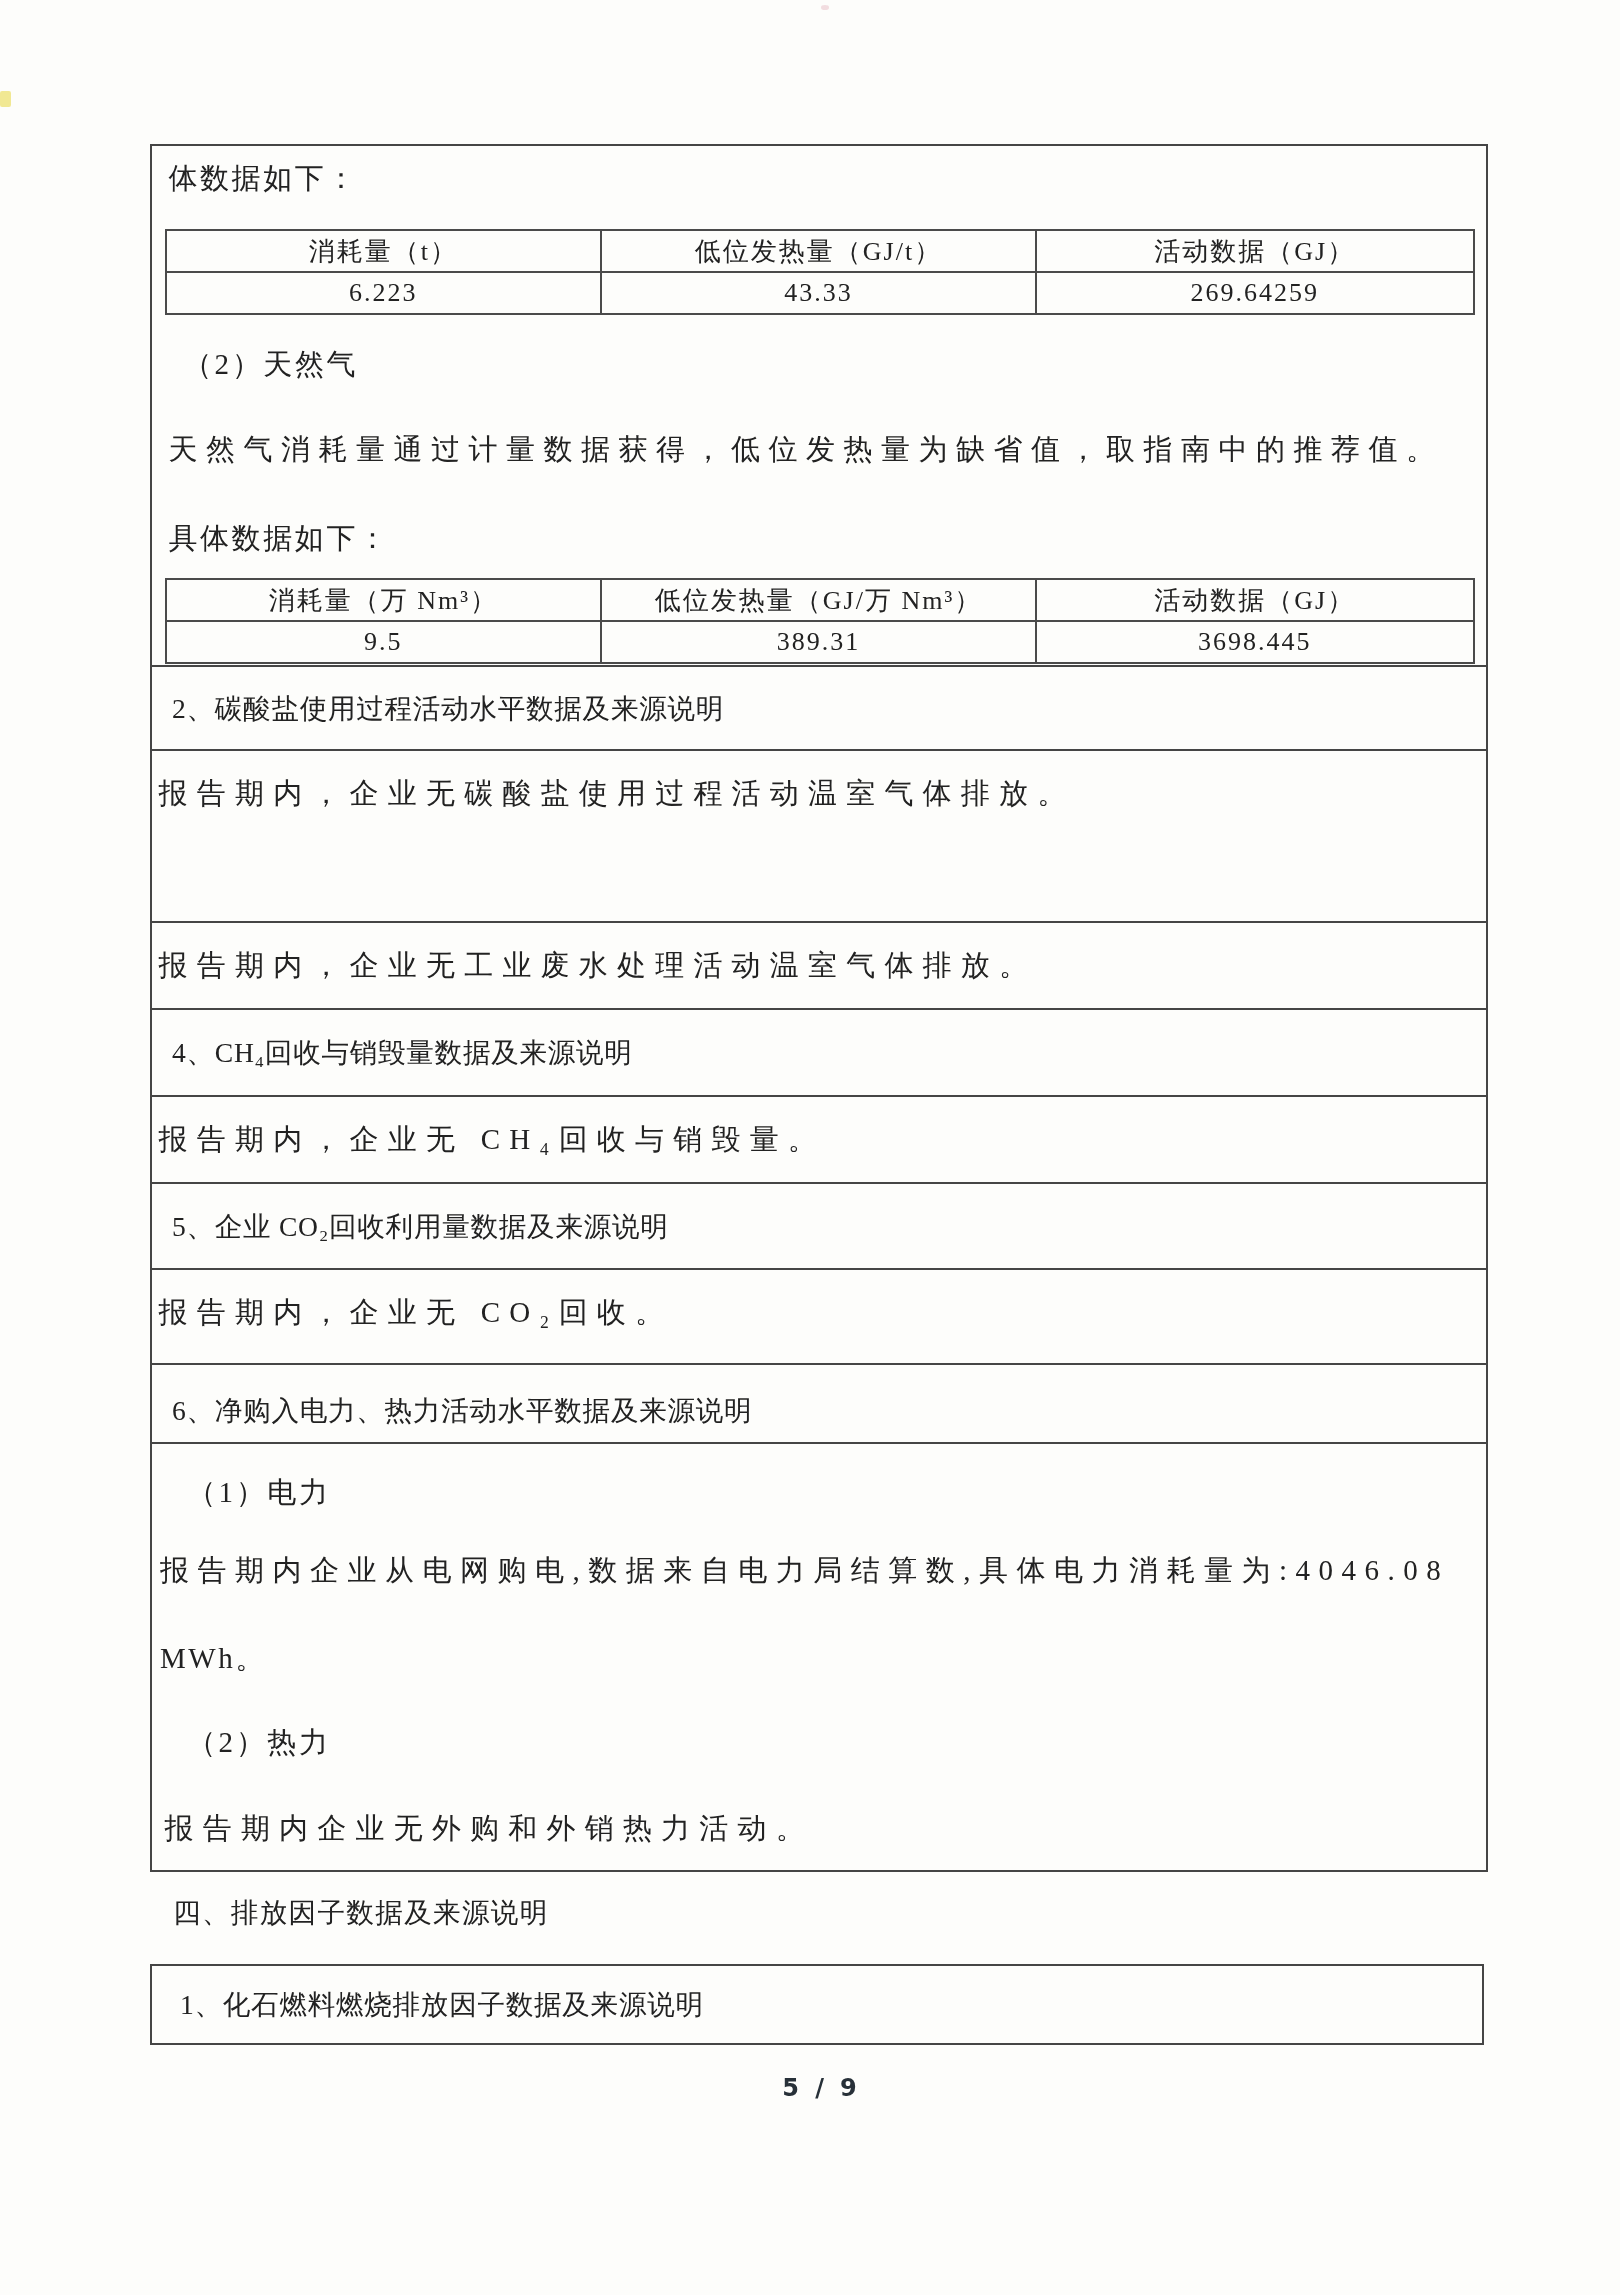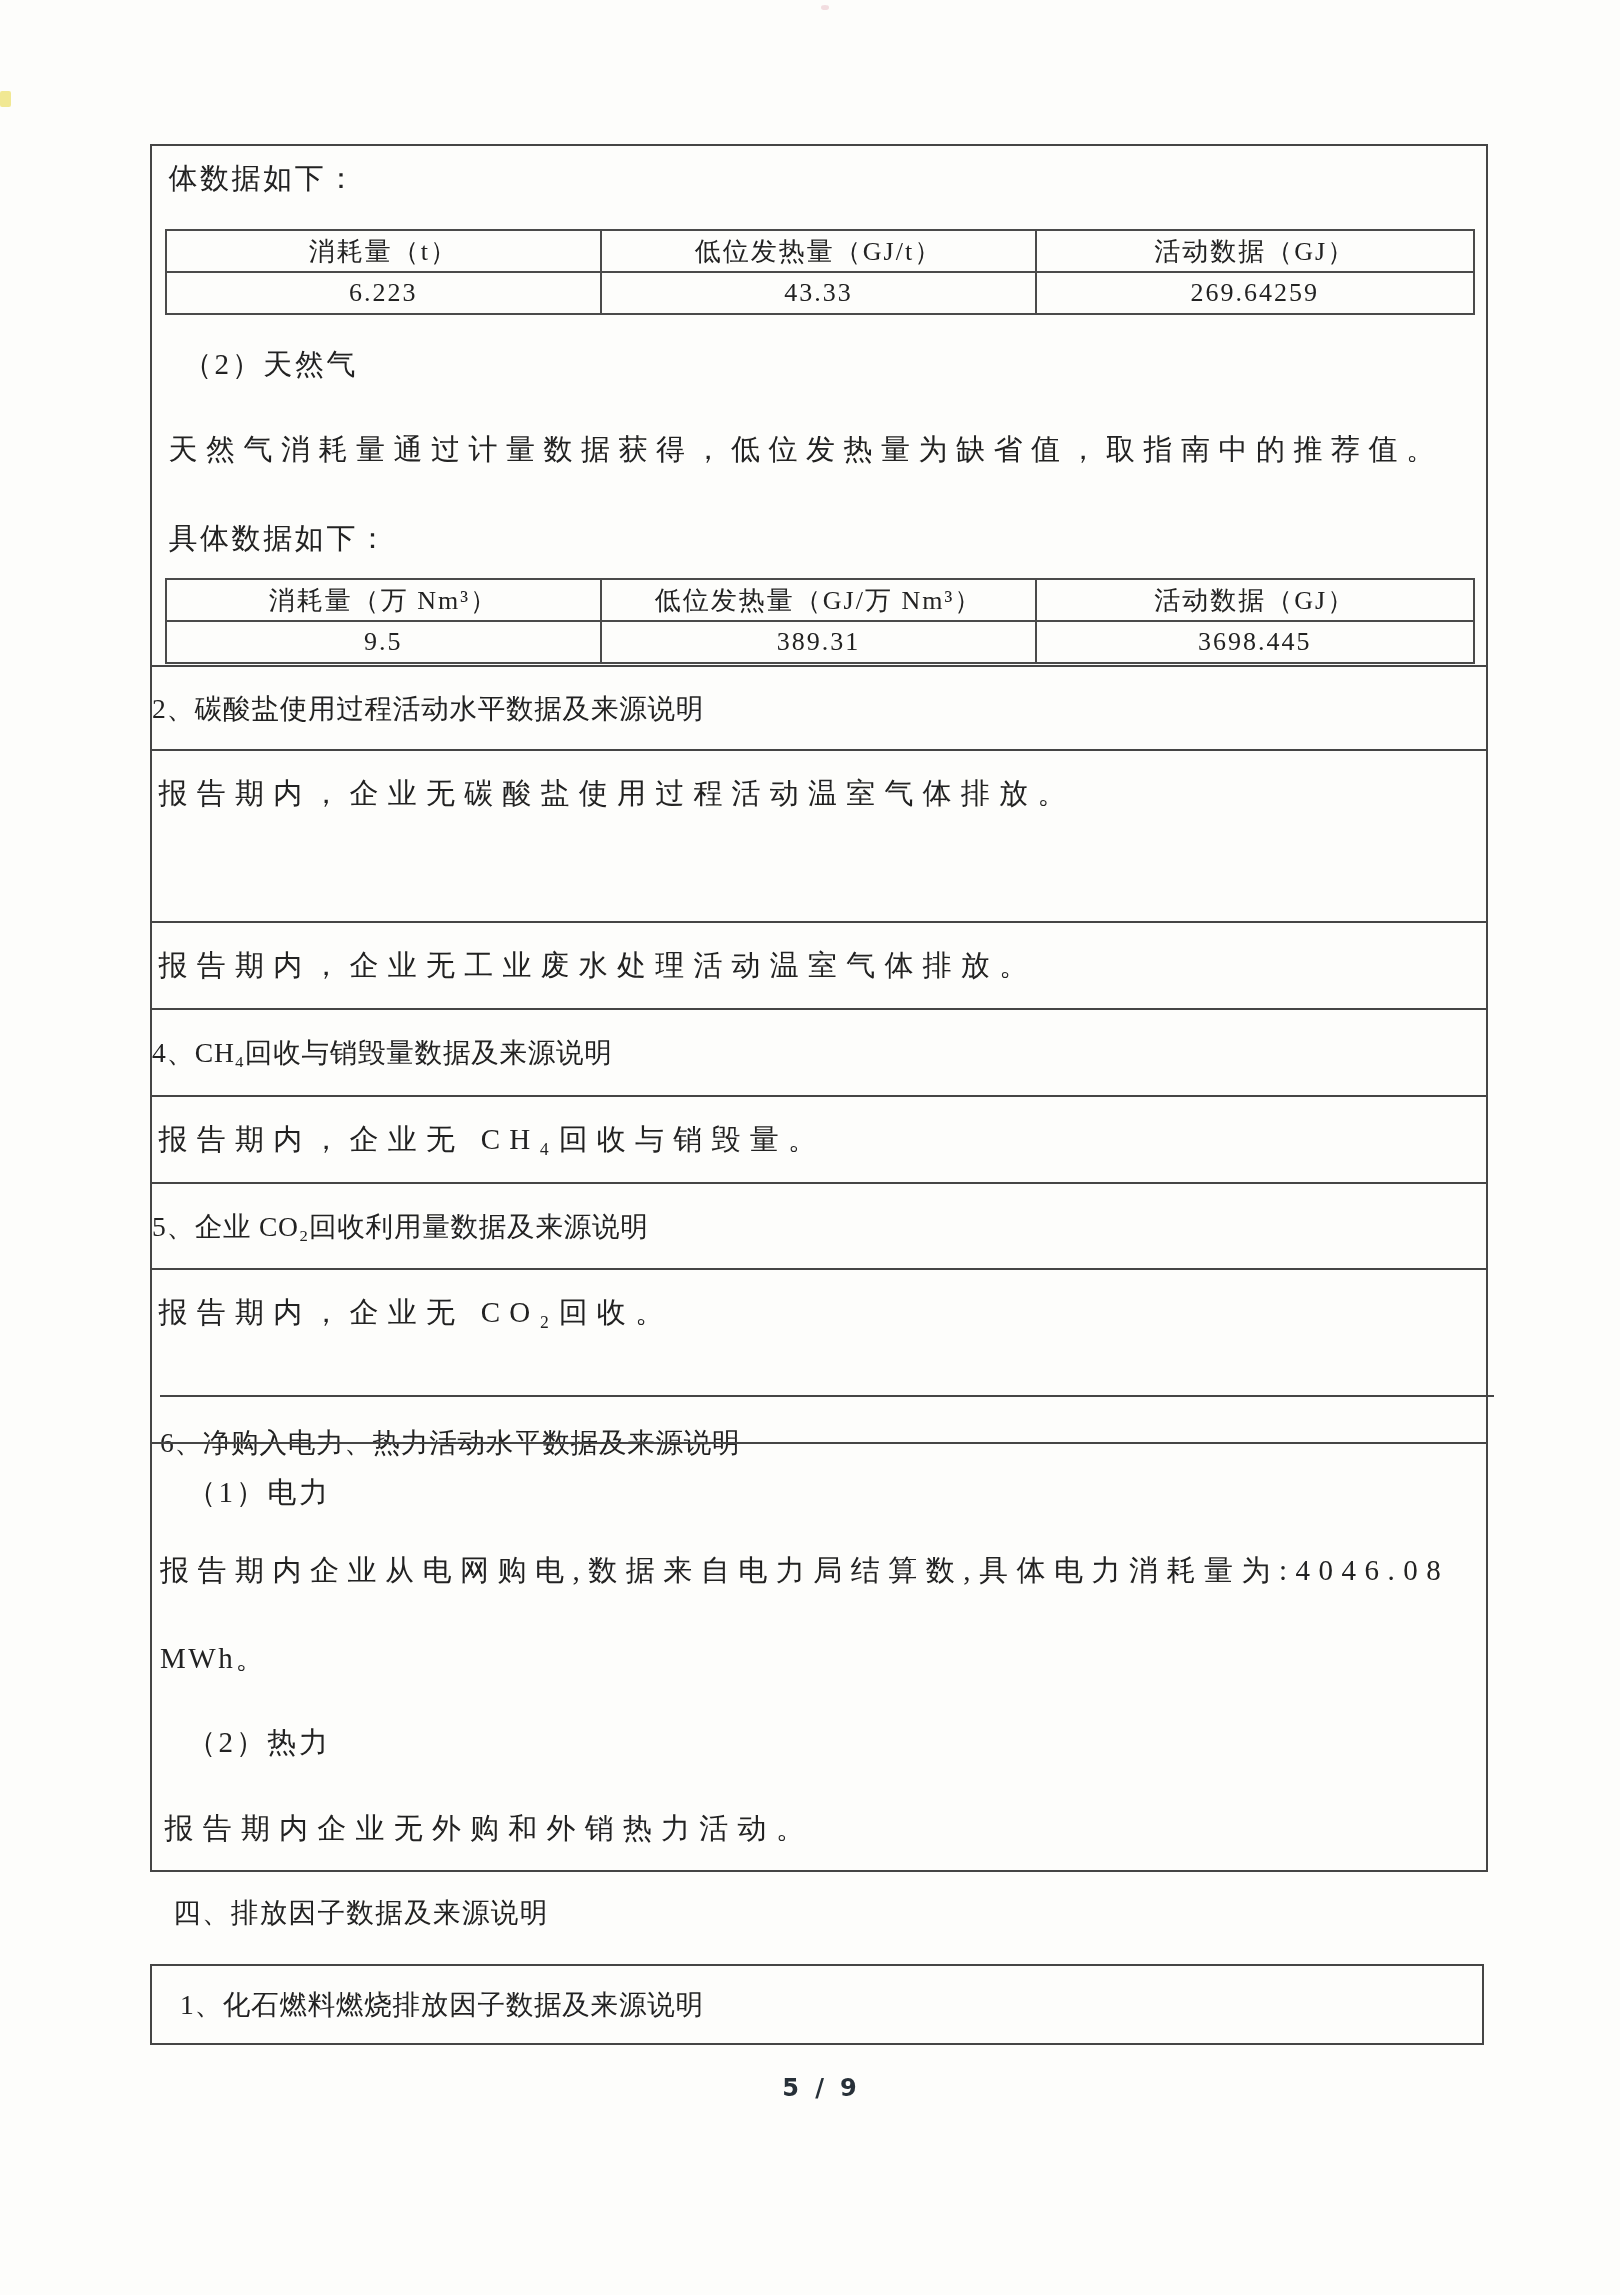--- a/index.html
+++ b/index.html
@@ -48,21 +48,21 @@
   }
   .dt-cell + .dt-cell { border-left:2px solid #4a4a4a; }
 
   
   .srow {
     position:absolute; left:0; width:100%;
     border-top:2px solid #454545;
     display:flex; align-items:center;
     white-space:nowrap;
   }
-  .srow.heading { padding-left:0; font-size:27.6px; letter-spacing:0.7px; }
+  .srow.heading { padding-left:20px; font-size:27.6px; letter-spacing:0.7px; }
   .srow.body    { padding-left:6.6px; font-size:29px; letter-spacing:9.2px; }
 
   
   .final-block { position:absolute; left:0; width:100%; border-top:2px solid #454545; }
   .fline {
     position:absolute; height:58px; display:flex; align-items:center;
     font-size:29px; white-space:nowrap;
   }
 
   
@@ -134,21 +134,21 @@
     <div class="srow body" style="top:603px; height:87px;">报告期内，企业无碳酸盐使用过程活动温室气体排放。</div>
 
     <div class="srow body" style="top:775px; height:87px;">报告期内，企业无工业废水处理活动温室气体排放。</div>
 
     <div class="srow heading" style="top:862px; height:87px;">4、CH₄回收与销毁量数据及来源说明</div>
     <div class="srow body" style="top:949px; height:87px;">报告期内，企业无 CH₄回收与销毁量。</div>
 
     <div class="srow heading" style="top:1036px; height:87px;">5、企业 CO₂回收利用量数据及来源说明</div>
     <div class="srow body" style="top:1122px; height:87px;">报告期内，企业无 CO₂回收。</div>
 
-    <div class="srow heading" style="top:1249px; height:93px;margin-left:8px;">6、净购入电力、热力活动水平数据及来源说明</div>
+    <div class="srow heading" style="top:1217px; height:93px;">6、净购入电力、热力活动水平数据及来源说明</div>
 
     <div class="final-block" style="top:1296px; height:380px;">
       <div class="fline" style="left:35px; top:19.7px; letter-spacing:2.6px;">（1）电力</div>
       <div class="fline" style="left:7.9px; top:98px; letter-spacing:8.5px;">报告期内企业从电网购电,数据来自电力局结算数,具体电力消耗量为:4046.08</div>
       <div class="fline" style="left:7.9px; top:186px; letter-spacing:2.6px;">MWh。</div>
       <div class="fline" style="left:35px; top:270px; letter-spacing:2.6px;">（2）热力</div>
       <div class="fline" style="left:12.5px; top:356px; letter-spacing:9.2px;">报告期内企业无外购和外销热力活动。</div>
     </div>
 
   </div>

